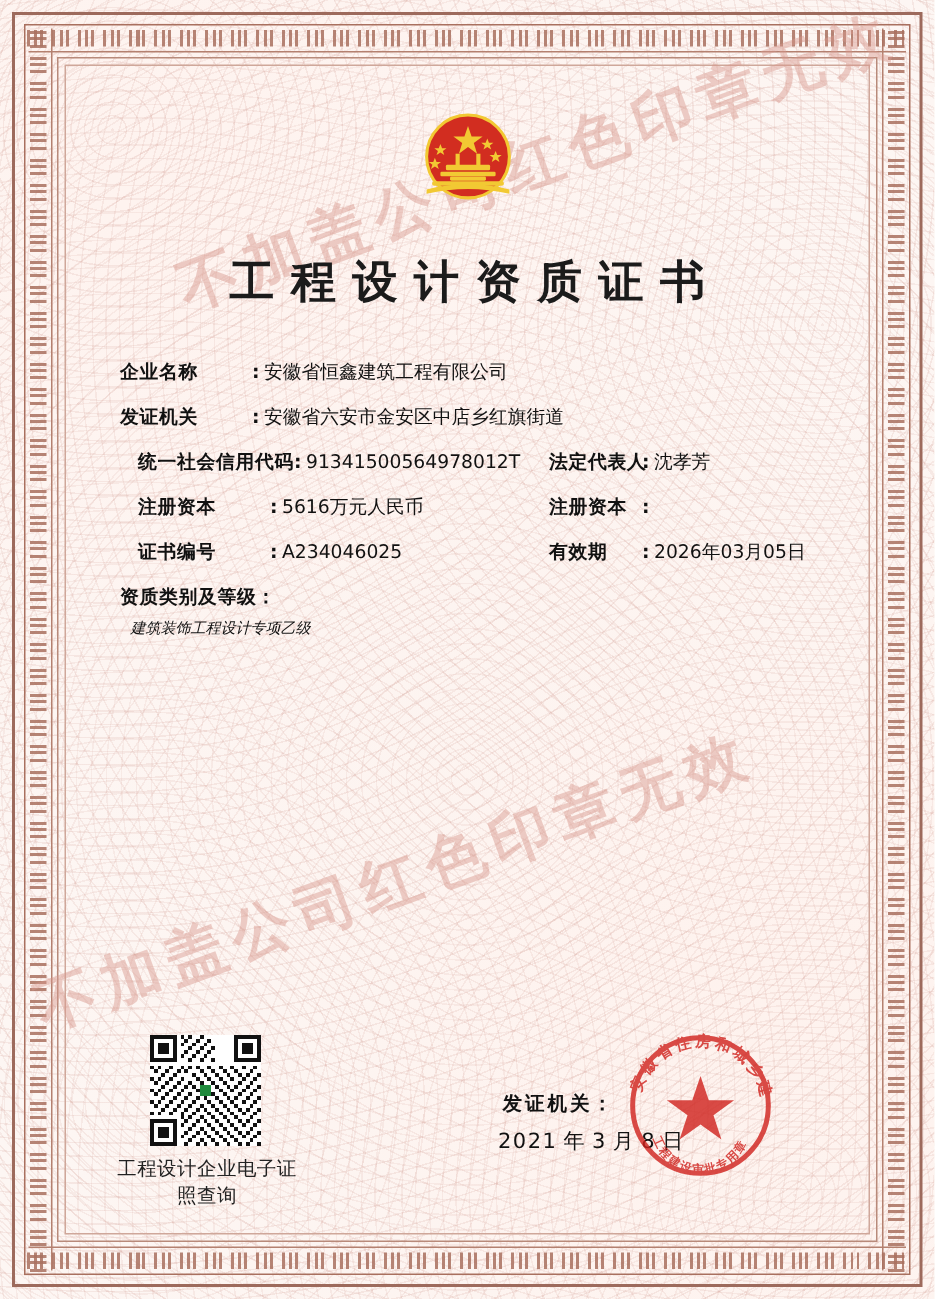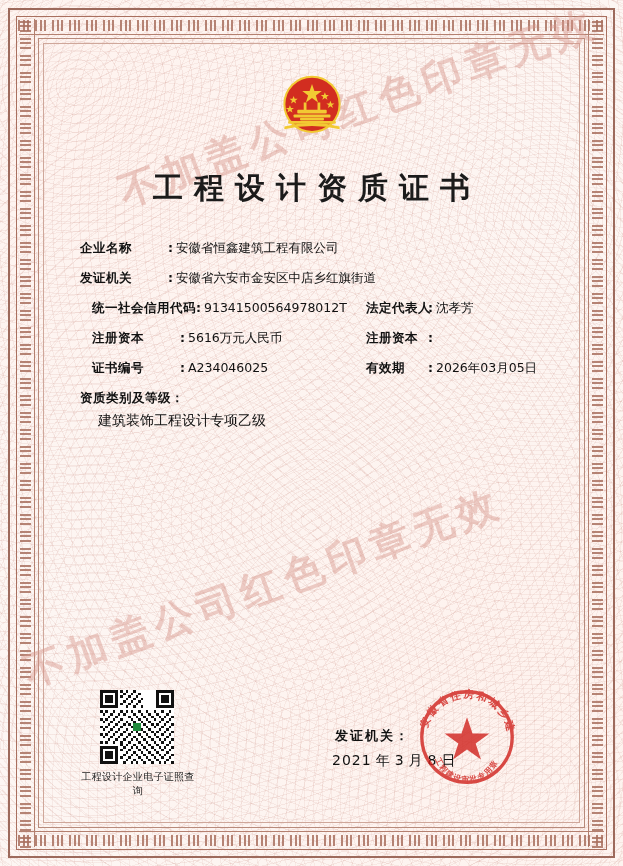--- a/index.html
+++ b/index.html
@@ -119,21 +119,21 @@
   }
   .colon{margin:0 1px 0 0;font-weight:bold;}
   .val{padding-left:2px;}
   .half-left{width:250px;display:flex;align-items:flex-start;padding-left:12px;}
   .half-right{display:flex;align-items:flex-start;}
   .lbl-sp{display:inline-flex;justify-content:space-between;}
   .w88{width:88px;}
   .w86{width:62px;margin-left:24px;}
   .val-wrap{max-width:120px;line-height:1.15;}
   .qual-title{font-weight:bold;font-size:12.5px;letter-spacing:.5px;}
-  .qual-item{font-size:14px;margin-top:5px;margin-left:18px;}
+  .qual-item{font-size:10px;margin-top:5px;margin-left:7px;font-style:italic;}
 
   
   .wm{
     position:absolute;
     color:rgba(214,150,140,.45);
     font-size:40px;font-weight:bold;
     letter-spacing:6px;
     transform:rotate(-20deg);
     white-space:nowrap;
     pointer-events:none;
@@ -141,21 +141,21 @@
   .wm1{left:105px;top:80px;}
   .wm2{left:10px;top:560px;}
 
   
   .qr{
     position:absolute;left:100px;top:690px;width:74px;height:74px;
     background:#fff;
   }
   .qr-caption{
     position:absolute;left:78px;top:770px;width:120px;
-    text-align:center;font-size:10px;color:#222;letter-spacing:.3px;font-family:Liberation Serif, serif;
+    text-align:center;font-size:13px;color:#222;letter-spacing:.3px;font-family:Liberation Serif, serif;
   }
 
   
   .issuer{
     position:absolute;left:335px;top:727px;
     font-size:13px;font-weight:bold;letter-spacing:2px;color:#111;font-family:Liberation Mono, monospace;
   }
   .issue-date{
     position:absolute;left:330px;top:752px;
     font-size:14px;color:#111;letter-spacing:1px;

